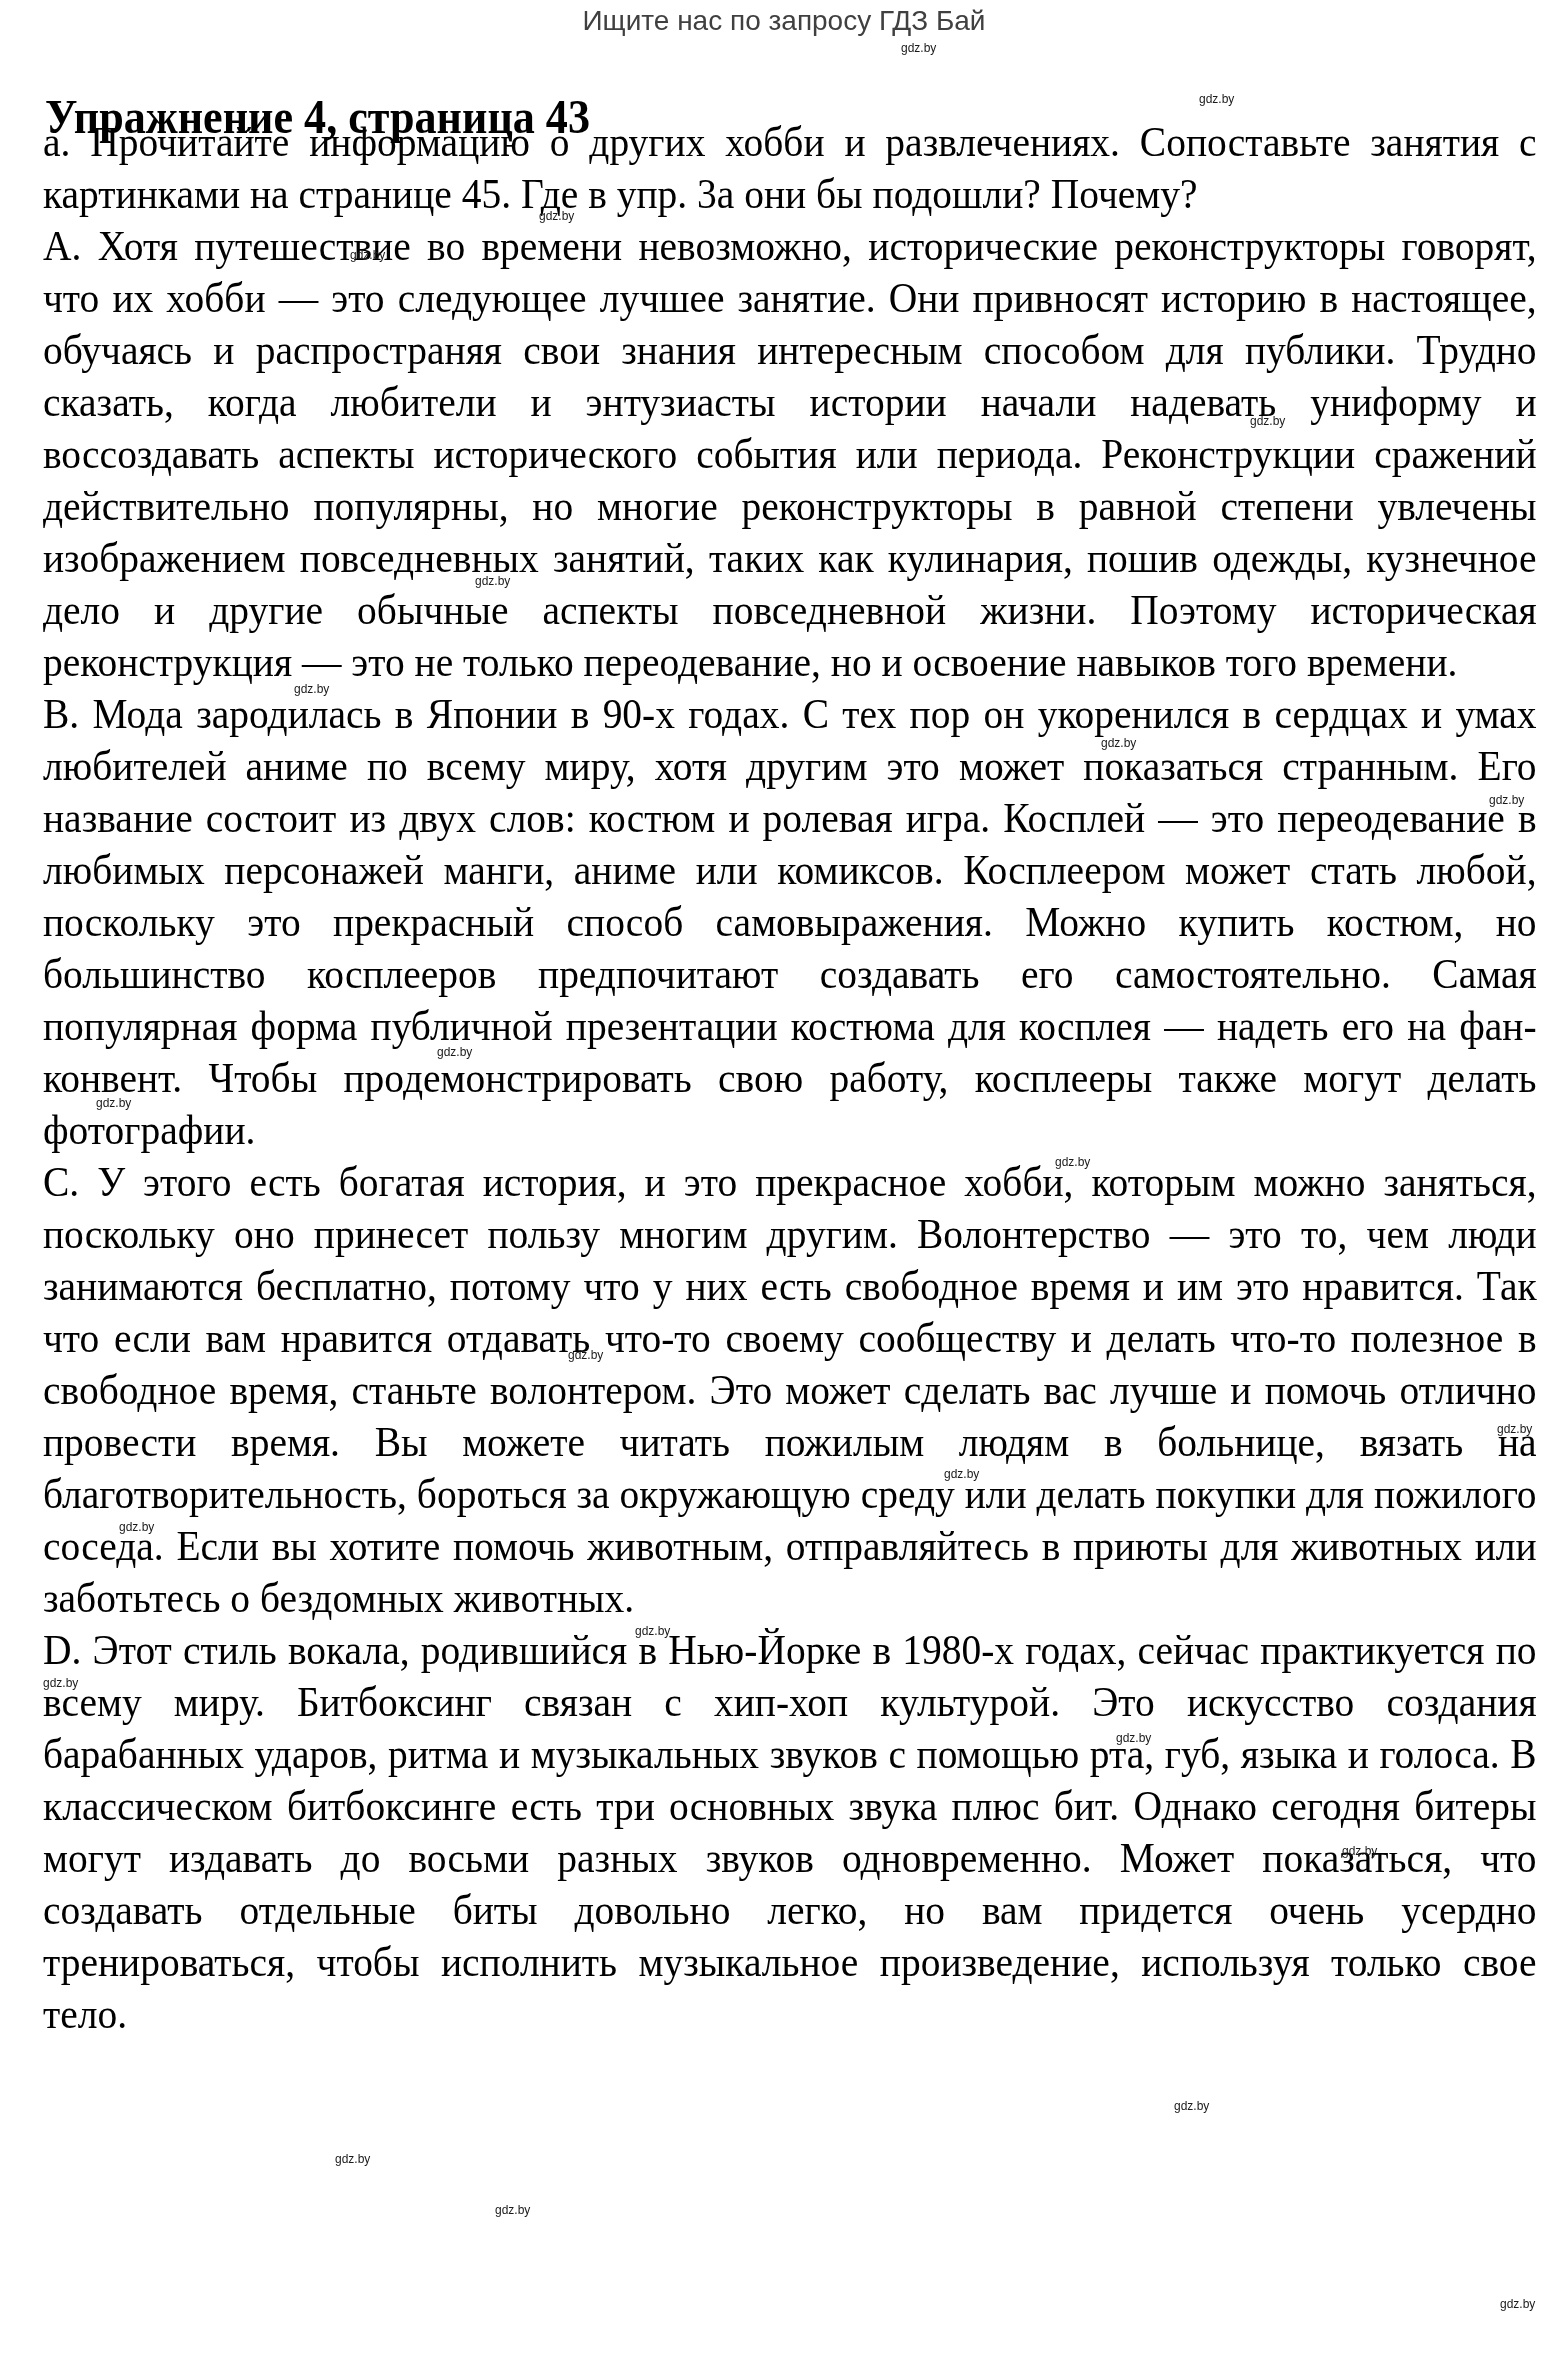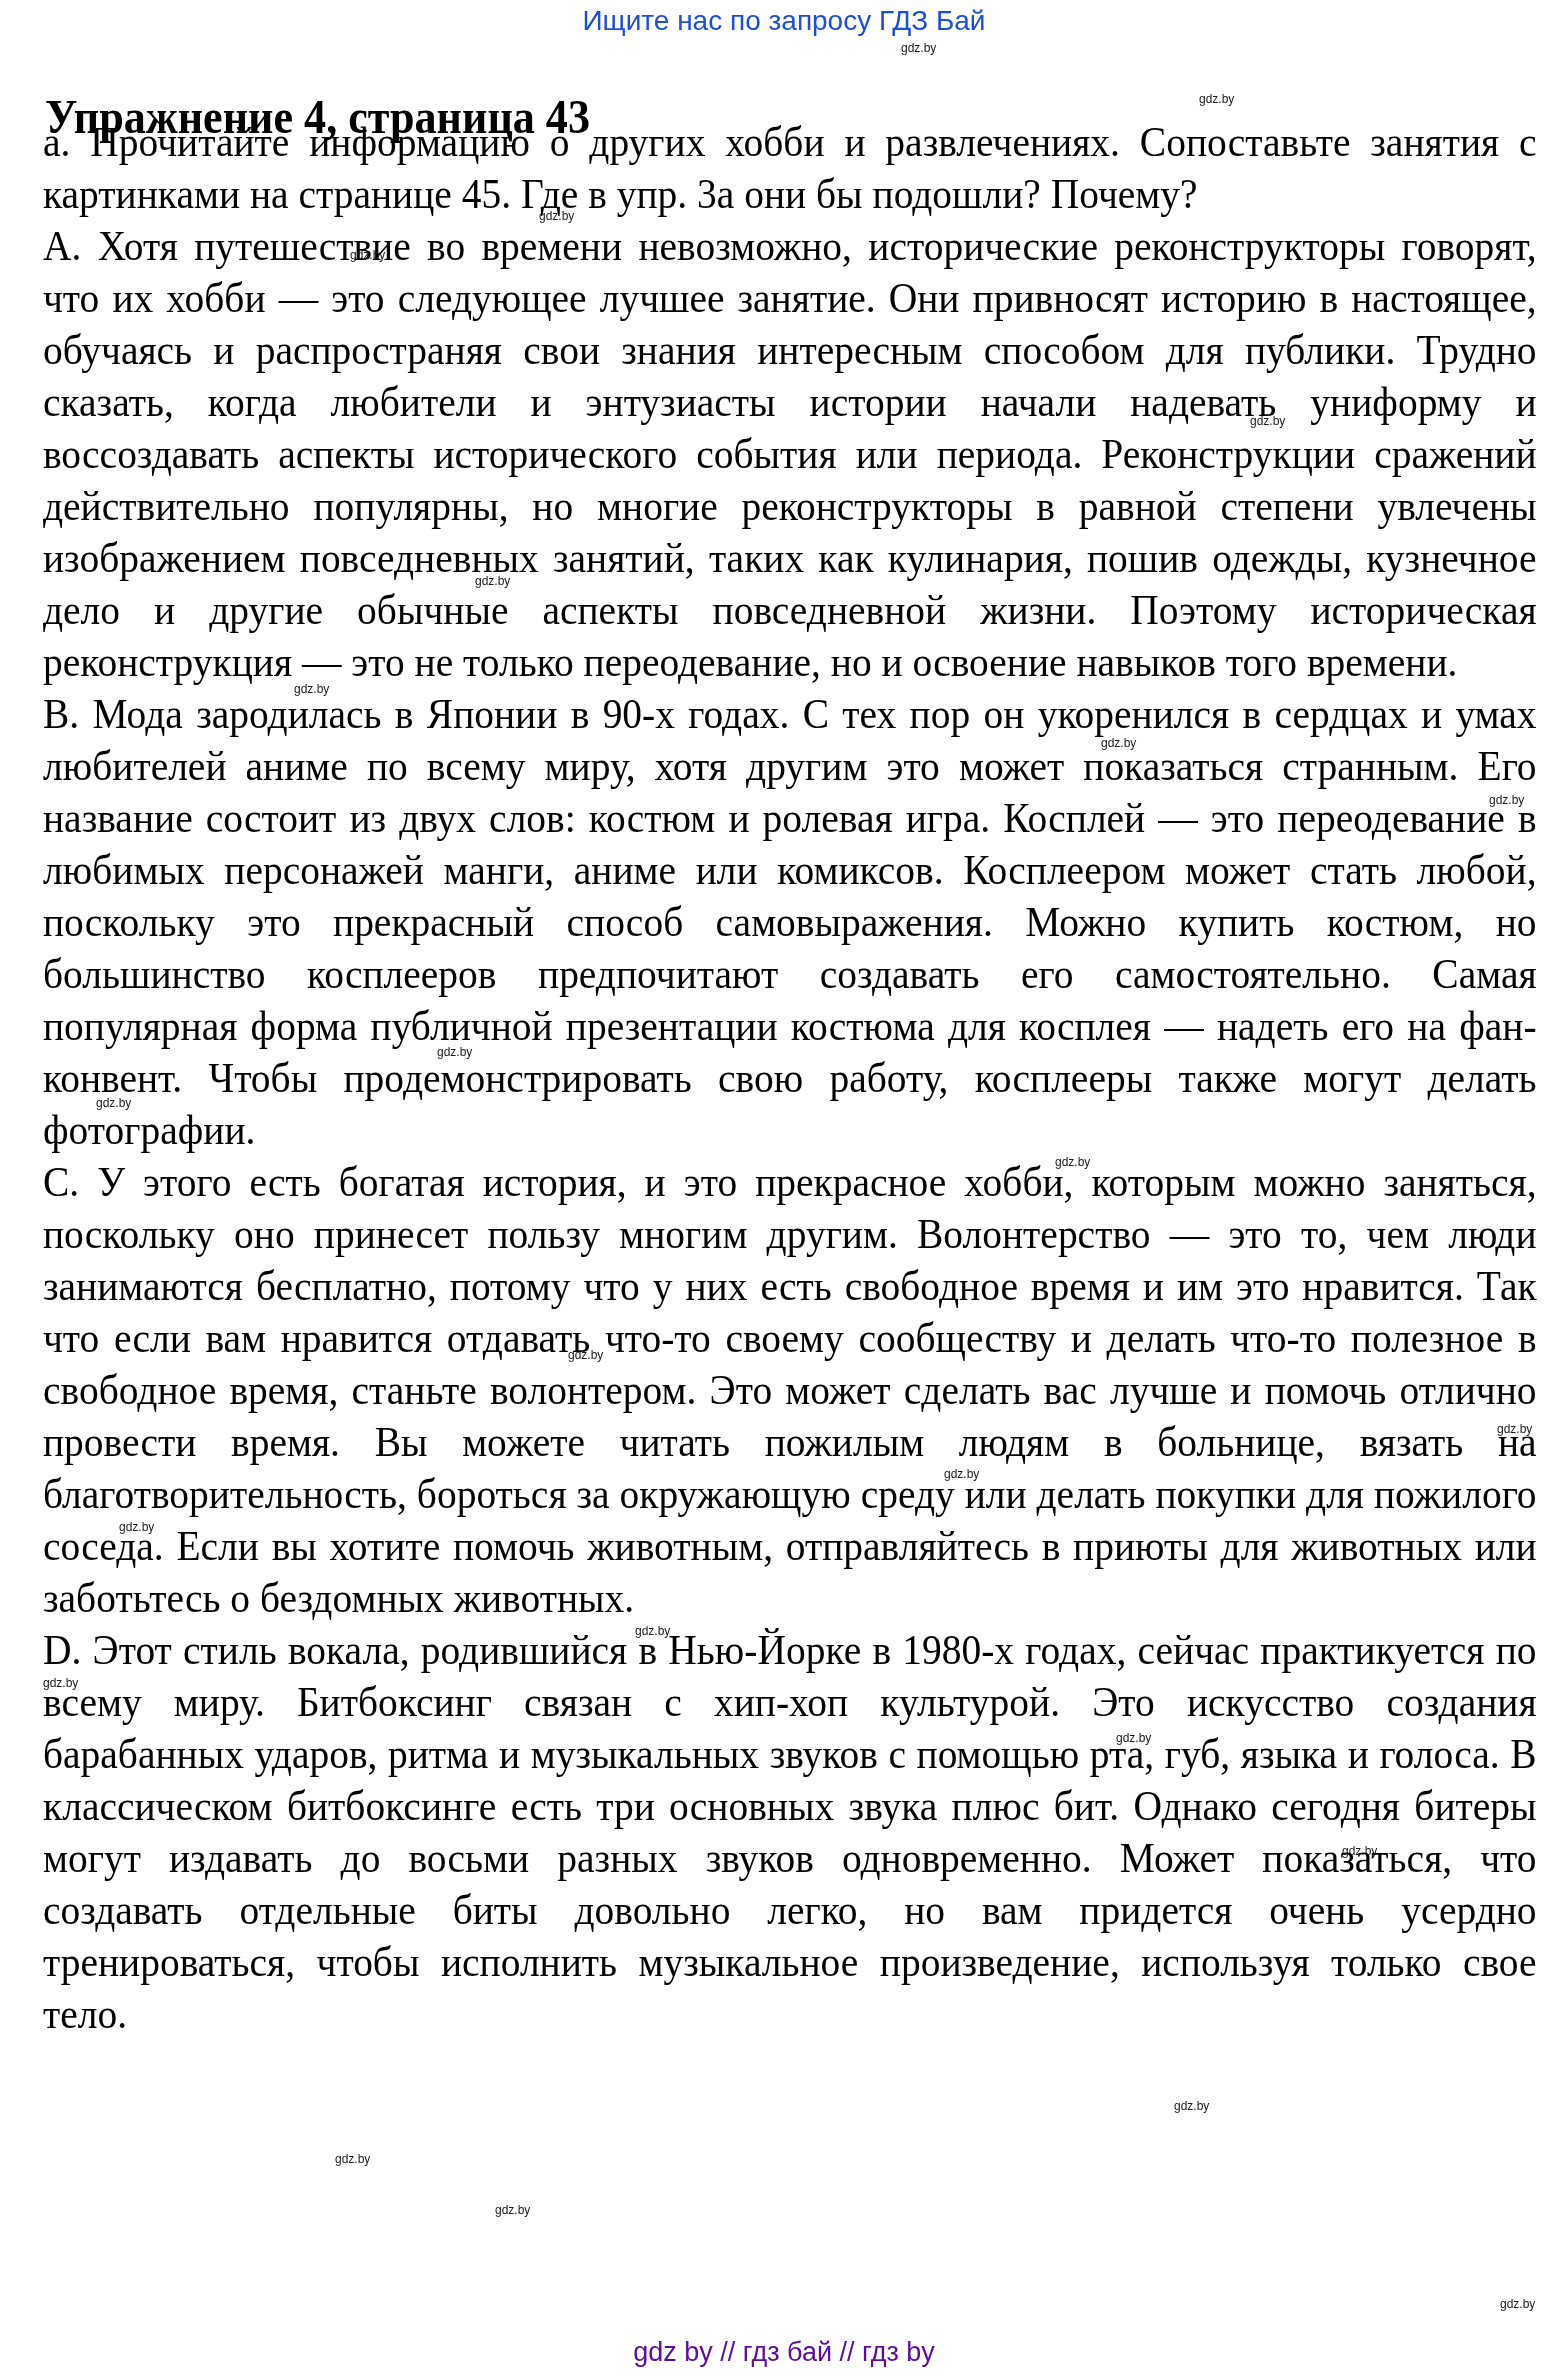--- a/index.html
+++ b/index.html
@@ -59,21 +59,21 @@
     text-align: center;
     font-family: "Liberation Sans", sans-serif;
     font-size: 27px;
   }
 </style>
 </head>
 <body>
 
 <div class="page">
 
-  <div class="banner" style="color: #1d4ed8;">Ищите нас по запросу ГДЗ Бай</div>
+  <div class="banner" style="color: #404040;">Ищите нас по запросу ГДЗ Бай</div>
 
   <h1 class="title">Упражнение 4, страница 43</h1>
 
   <div class="content">
     <p>a. Прочитайте информацию о других хобби и развлечениях. Сопоставьте занятия с картинками на странице 45. Где в упр. 3а они бы подошли? Почему?</p>
     <p>A. Хотя путешествие во времени невозможно, исторические реконструкторы говорят, что их хобби — это следующее лучшее занятие. Они привносят историю в настоящее, обучаясь и распространяя свои знания интересным способом для публики. Трудно сказать, когда любители и энтузиасты истории начали надевать униформу и воссоздавать аспекты исторического события или периода. Реконструкции сражений действительно популярны, но многие реконструкторы в равной степени увлечены изображением повседневных занятий, таких как кулинария, пошив одежды, кузнечное дело и другие обычные аспекты повседневной жизни. Поэтому историческая реконструкция — это не только переодевание, но и освоение навыков того времени.</p>
     <p>B. Мода зародилась в Японии в 90-х годах. С тех пор он укоренился в сердцах и умах любителей аниме по всему миру, хотя другим это может показаться странным. Его название состоит из двух слов: костюм и ролевая игра. Косплей — это переодевание в любимых персонажей манги, аниме или комиксов. Косплеером может стать любой, поскольку это прекрасный способ самовыражения. Можно купить костюм, но большинство косплееров предпочитают создавать его самостоятельно. Самая популярная форма публичной презентации костюма для косплея — надеть его на фан-конвент. Чтобы продемонстрировать свою работу, косплееры также могут делать фотографии.</p>
     <p>C. У этого есть богатая история, и это прекрасное хобби, которым можно заняться, поскольку оно принесет пользу многим другим. Волонтерство — это то, чем люди занимаются бесплатно, потому что у них есть свободное время и им это нравится. Так что если вам нравится отдавать что-то своему сообществу и делать что-то полезное в свободное время, станьте волонтером. Это может сделать вас лучше и помочь отлично провести время. Вы можете читать пожилым людям в больнице, вязать на благотворительность, бороться за окружающую среду или делать покупки для пожилого соседа. Если вы хотите помочь животным, отправляйтесь в приюты для животных или заботьтесь о бездомных животных.</p>
     <p>D. Этот стиль вокала, родившийся в Нью-Йорке в 1980-х годах, сейчас практикуется по всему миру. Битбоксинг связан с хип-хоп культурой. Это искусство создания барабанных ударов, ритма и музыкальных звуков с помощью рта, губ, языка и голоса. В классическом битбоксинге есть три основных звука плюс бит. Однако сегодня битеры могут издавать до восьми разных звуков одновременно. Может показаться, что создавать отдельные биты довольно легко, но вам придется очень усердно тренироваться, чтобы исполнить музыкальное произведение, используя только свое тело.</p>
   </div>
@@ -98,16 +98,15 @@
       <span class="watermark" style="left: 635px; top: 1624px; color: rgb(26, 26, 26);">gdz.by</span>
       <span class="watermark" style="left: 43px; top: 1676px; color: rgb(26, 26, 26);">gdz.by</span>
       <span class="watermark" style="left: 1116px; top: 1731px; color: rgb(26, 26, 26);">gdz.by</span>
       <span class="watermark" style="left: 1342px; top: 1844px; color: rgb(26, 26, 26);">gdz.by</span>
       <span class="watermark" style="left: 1174px; top: 2099px; color: rgb(26, 26, 26);">gdz.by</span>
       <span class="watermark" style="left: 335px; top: 2152px; color: rgb(26, 26, 26);">gdz.by</span>
       <span class="watermark" style="left: 495px; top: 2203px; color: rgb(26, 26, 26);">gdz.by</span>
       <span class="watermark" style="left: 1500px; top: 2297px; color: rgb(26, 26, 26);">gdz.by</span>
     </div>
 
-  <div class="footer" style="color: rgb(92, 13, 155);">gdz by // гдз бай // гдз by</div>
 
 </div>
 
 
 </body></html>

